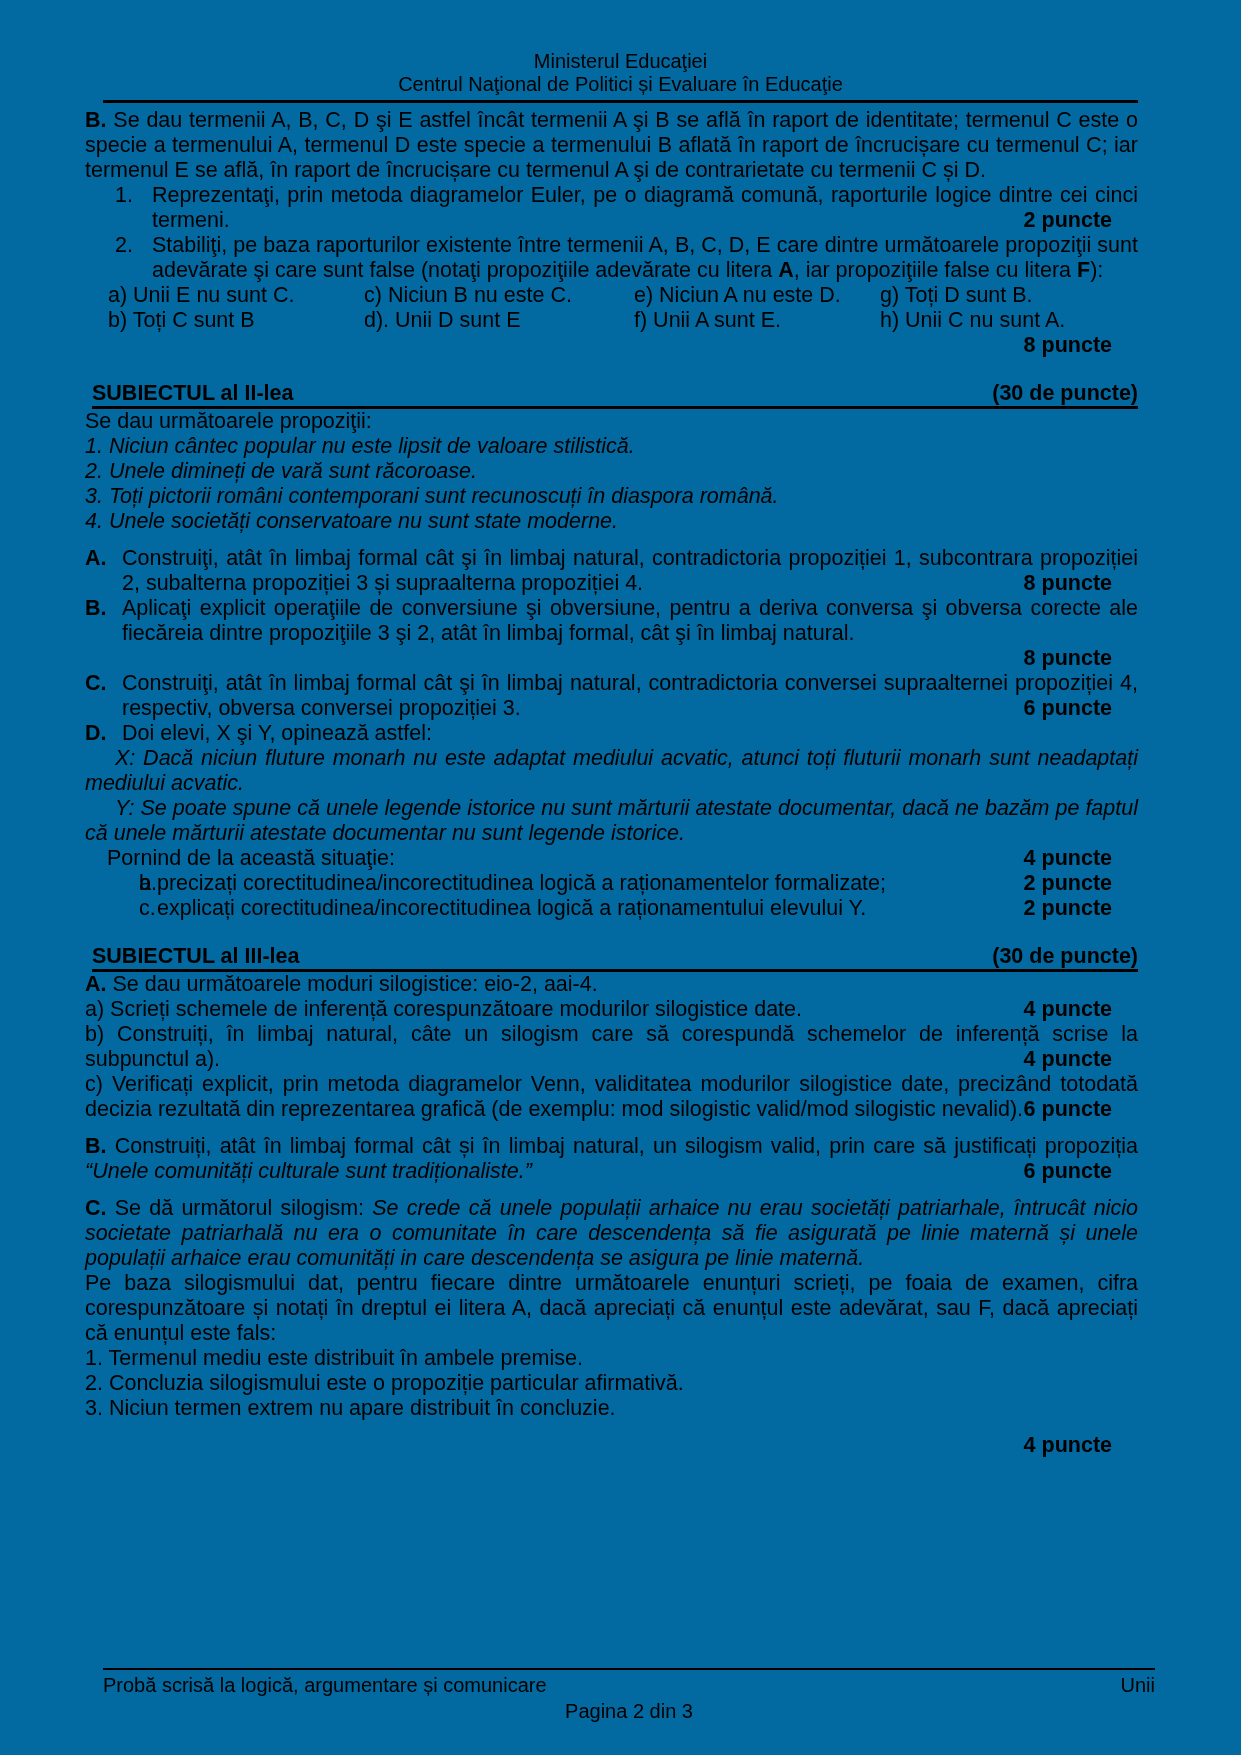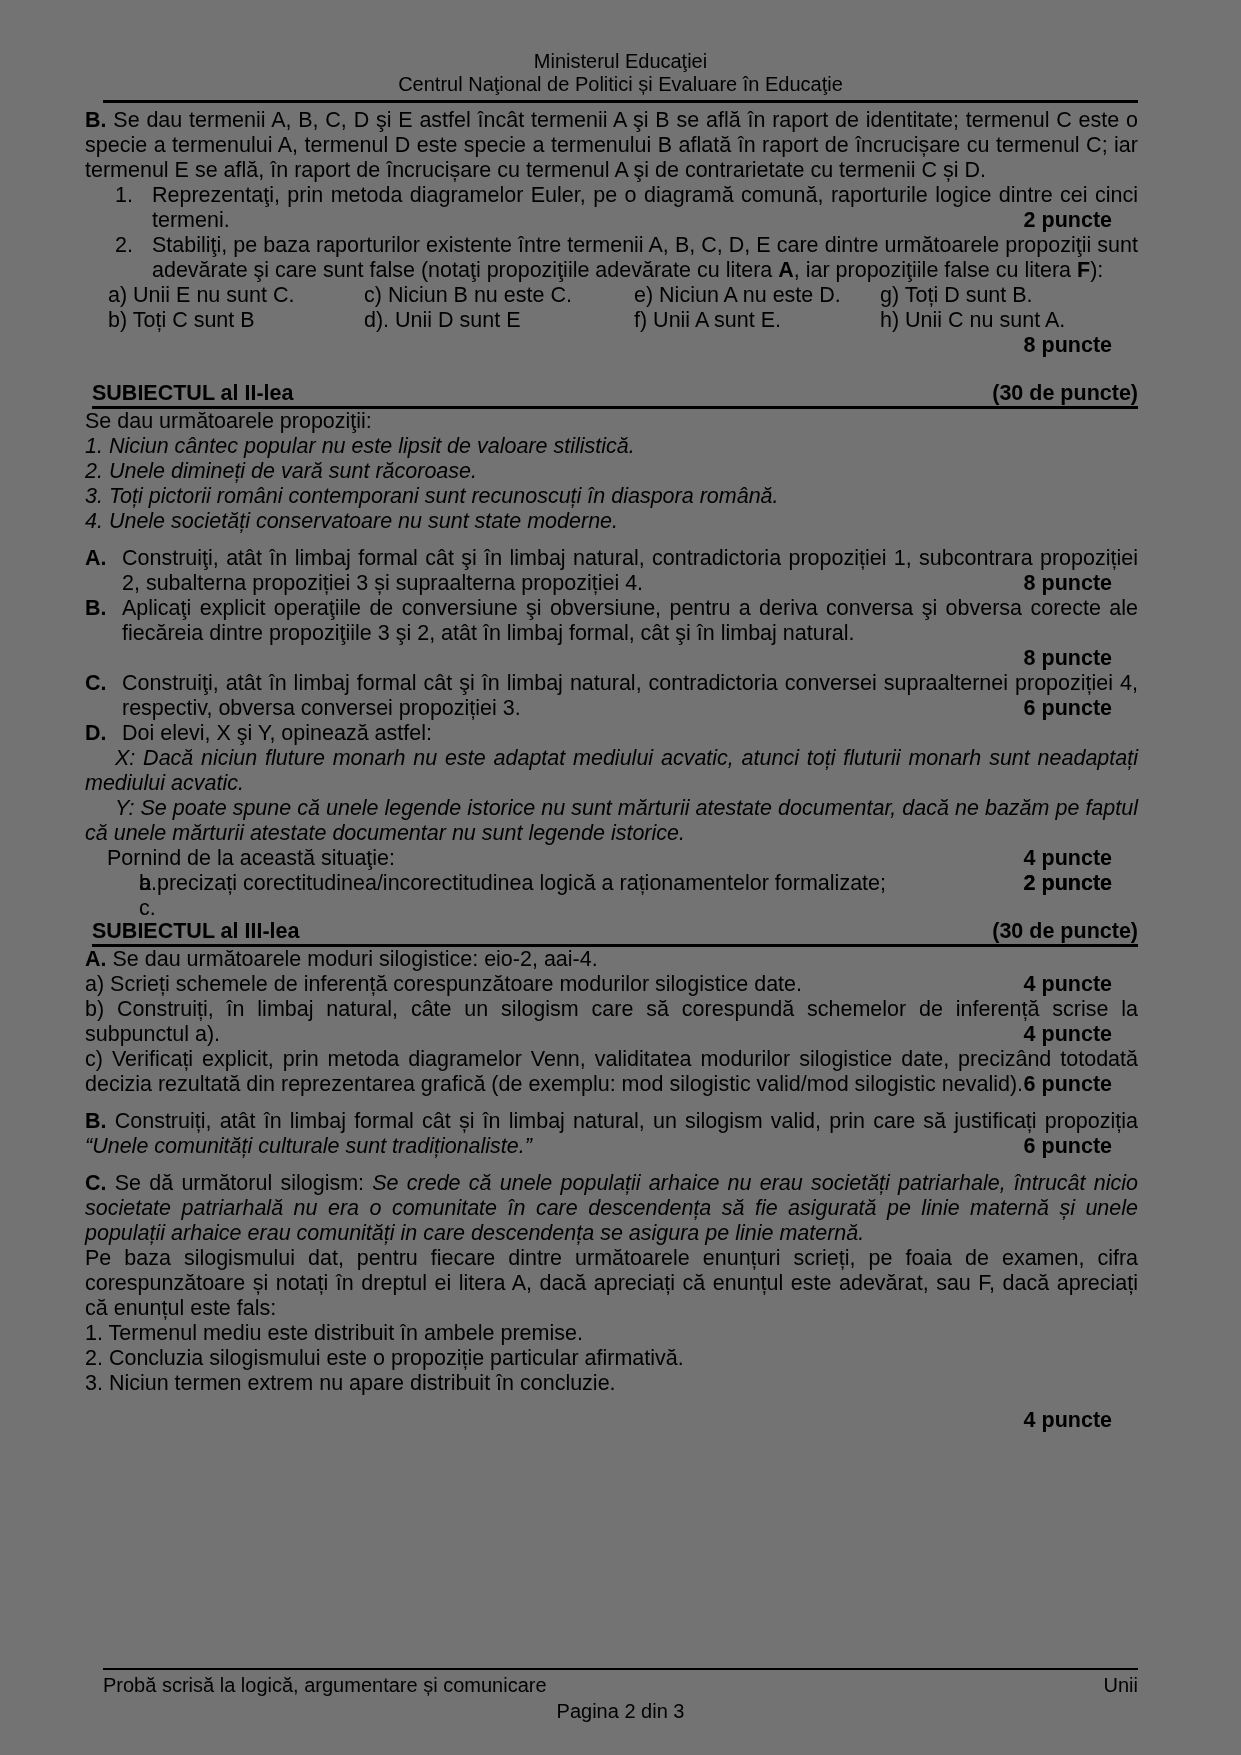--- a/index.html
+++ b/index.html
@@ -1,19 +1,19 @@
 <!DOCTYPE html>
 <html><head>
 <meta charset="utf-8">
 <style>
   html,body{margin:0;padding:0;background:#ffffff;}
   .page{
     position:relative;
     width:1241px;height:1755px;
-    background:#737373;
+    background:#0369a1;
     font-family:"Liberation Sans", sans-serif;
     color:#000;
     box-sizing:border-box;
     overflow:hidden;
   }
   .header{
     position:absolute;top:50px;left:103px;right:103px;
     text-align:center;
     font-size:20px;line-height:23px;
     border-bottom:3px solid #000;
@@ -40,21 +40,21 @@
   }
   .iprop{font-style:italic;}
   .sitem{position:relative;padding-left:37px;}
   .sitem .lbl{position:absolute;left:0;top:0;font-weight:bold;}
   .mt12{margin-top:12px;}
   .xy{font-style:italic;text-indent:30px;}
   .pornind{padding-left:22px;}
   .sub{position:relative;padding-left:72px;}
   .sub .num{position:absolute;left:54px;top:0;}
   .footer{
-    position:absolute;left:103px;right:103px;bottom:32px;
+    position:absolute;left:103px;right:86px;bottom:32px;
     font-size:20px;line-height:24px;
     border-top:2px solid #000;
     padding-top:3px;
   }
   .footer-row{display:flex;justify-content:space-between;}
   .footer-page{text-align:center;margin-top:2px;}
   i{font-style:italic;}
 </style>
 </head>
 <body>
@@ -140,20 +140,21 @@
       <span class="num">a.</span>
       <span class="pts-abs">4 puncte</span>
     </div>
     <div class="sub">
       <span class="num">b.</span>
       <span>precizați corectitudinea/incorectitudinea logică a raționamentelor formalizate;</span>
       <span class="pts-abs">2 puncte</span>
     </div>
     <div class="sub">
       <span class="num">c.</span>
+      <span>explicați corectitudinea/incorectitudinea logică a raționamentului elevului Y.</span>
       <span class="pts-abs">2 puncte</span>
     </div>
 
     <div class="sec-head">
       <span>SUBIECTUL al III-lea</span>
       <span>(30 de puncte)</span>
     </div>
 
     <p><b>A.</b> <span>Se dau următoarele moduri silogistice: eio-2, aai-4.</span></p>
 

